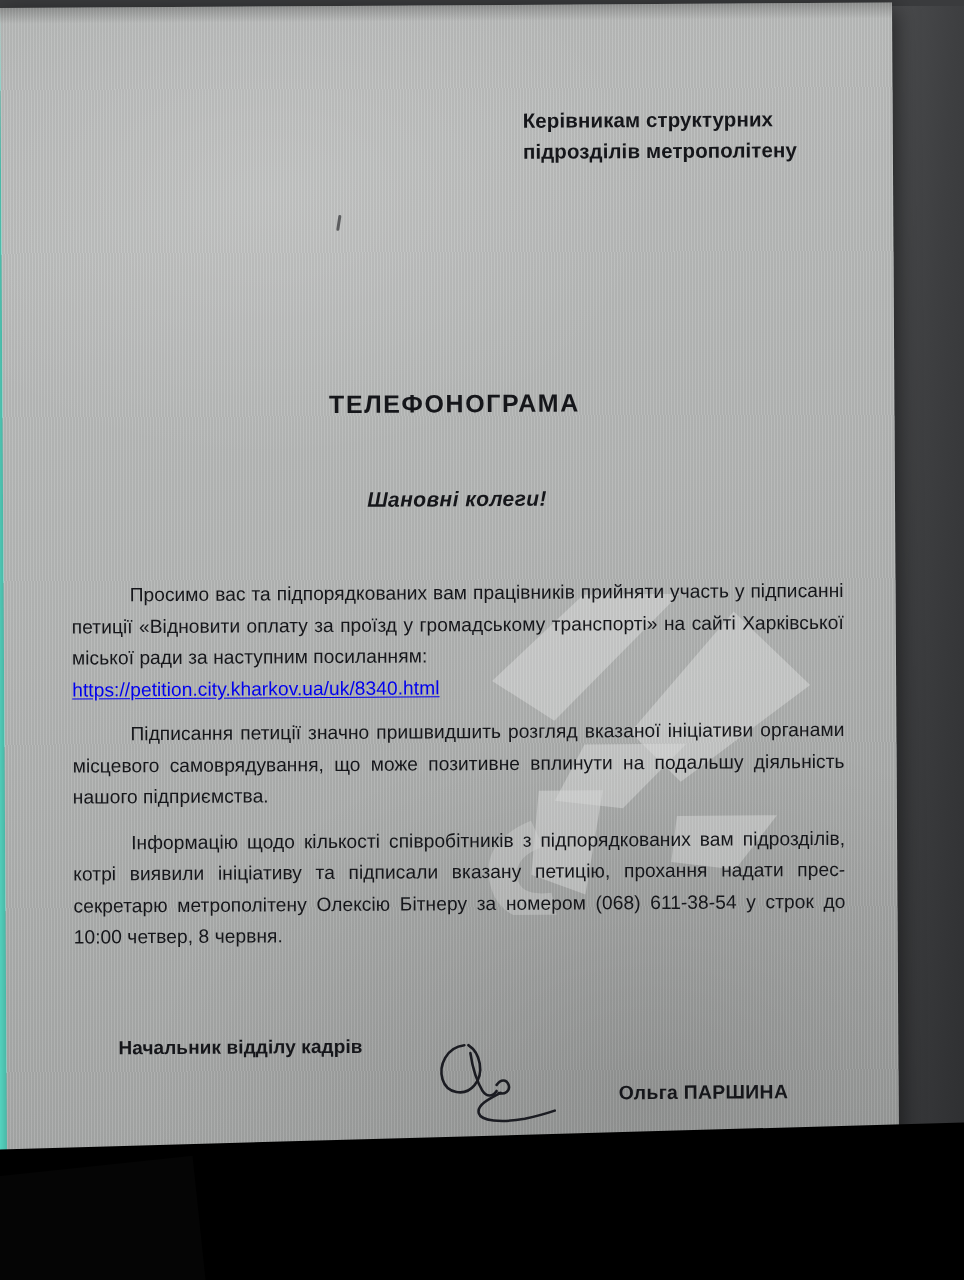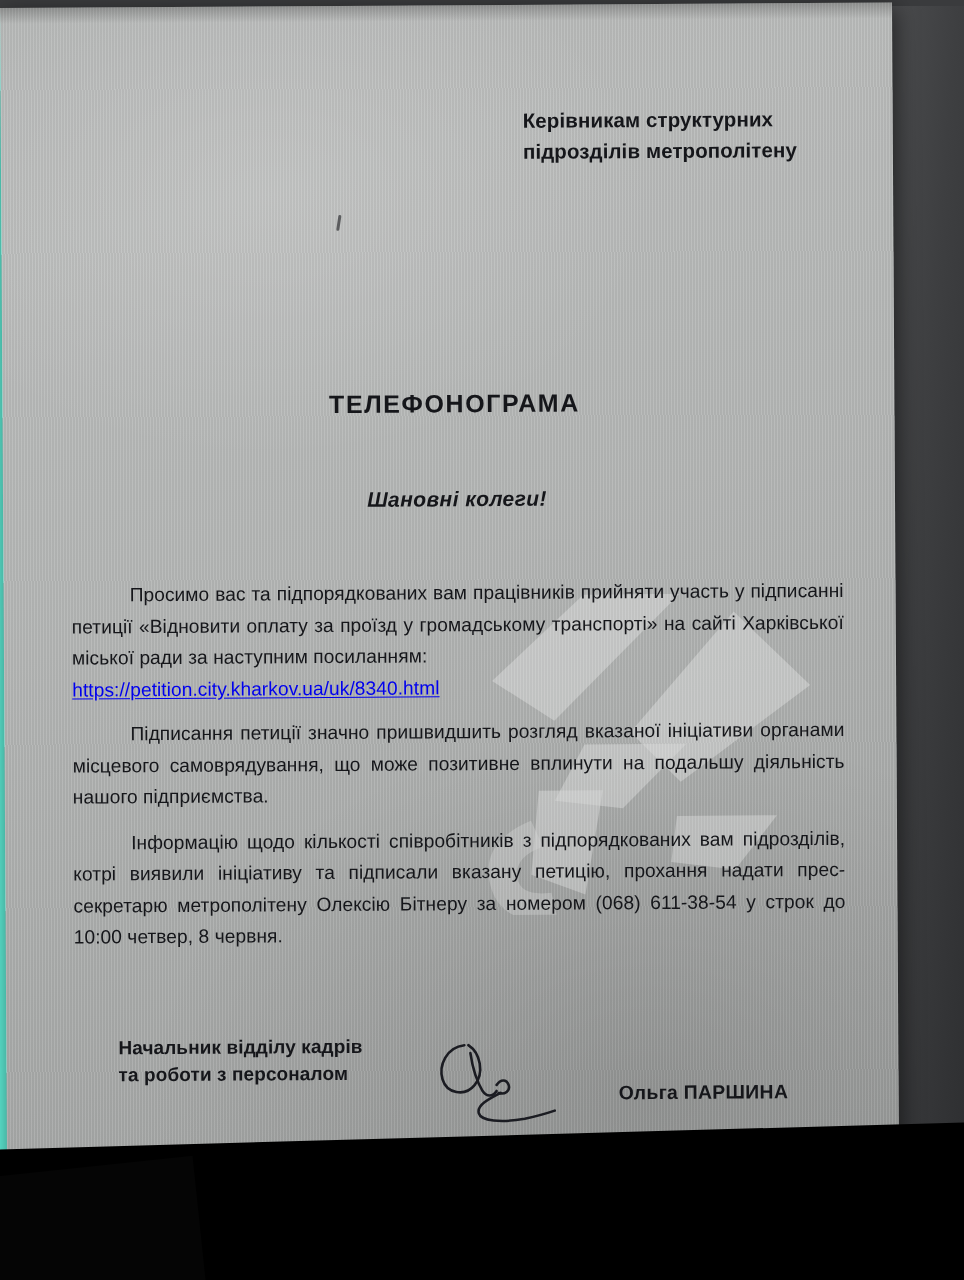--- a/index.html
+++ b/index.html
@@ -252,21 +252,20 @@
         <p class="para">
           <span>Просимо вас та підпорядкованих вам працівників прийняти участь у підписанні петиції «Відновити оплату за проїзд у громадському транспорті» на сайті Харківської міської ради за наступним посиланням:</span>
           <a class="url-line" href="#">https://petition.city.kharkov.ua/uk/8340.html</a>
         </p>
         <p class="para spaced-2">Підписання петиції значно пришвидшить розгляд вказаної ініціативи органами місцевого самоврядування, що може позитивне вплинути на подальшу діяльність нашого підприємства.</p>
         <p class="para spaced-3">Інформацію щодо кількості співробітників з підпорядкованих вам підрозділів, котрі виявили ініціативу та підписали вказану петицію, прохання надати прес-секретарю метрополітену Олексію Бітнеру за номером (068) 611-38-54 у строк до 10:00 четвер, 8 червня.</p>
       </div>
 
       <div class="sig-title">
         <div>Начальник відділу кадрів</div>
-        <div>та роботи з персоналом</div>
       </div>
 
       <div class="signature-ink">
         <svg width="130" height="100" viewBox="0 0 130 100" xmlns="http://www.w3.org/2000/svg">
           <g fill="none" stroke="#1b1c22" stroke-width="2.6" stroke-linecap="round" stroke-linejoin="round">
             <path d="M34,10 C16,12 8,30 12,44 C16,58 34,62 44,50 C54,38 50,18 38,10"></path>
             <path d="M40,18 C42,32 46,46 52,56 C56,62 62,62 66,56"></path>
             <path d="M66,50 C70,44 76,44 78,50 C80,56 74,60 68,58"></path>
             <path d="M70,58 C58,64 46,70 48,78 C50,86 70,88 94,84 C108,81 118,78 124,76"></path>
           </g>

